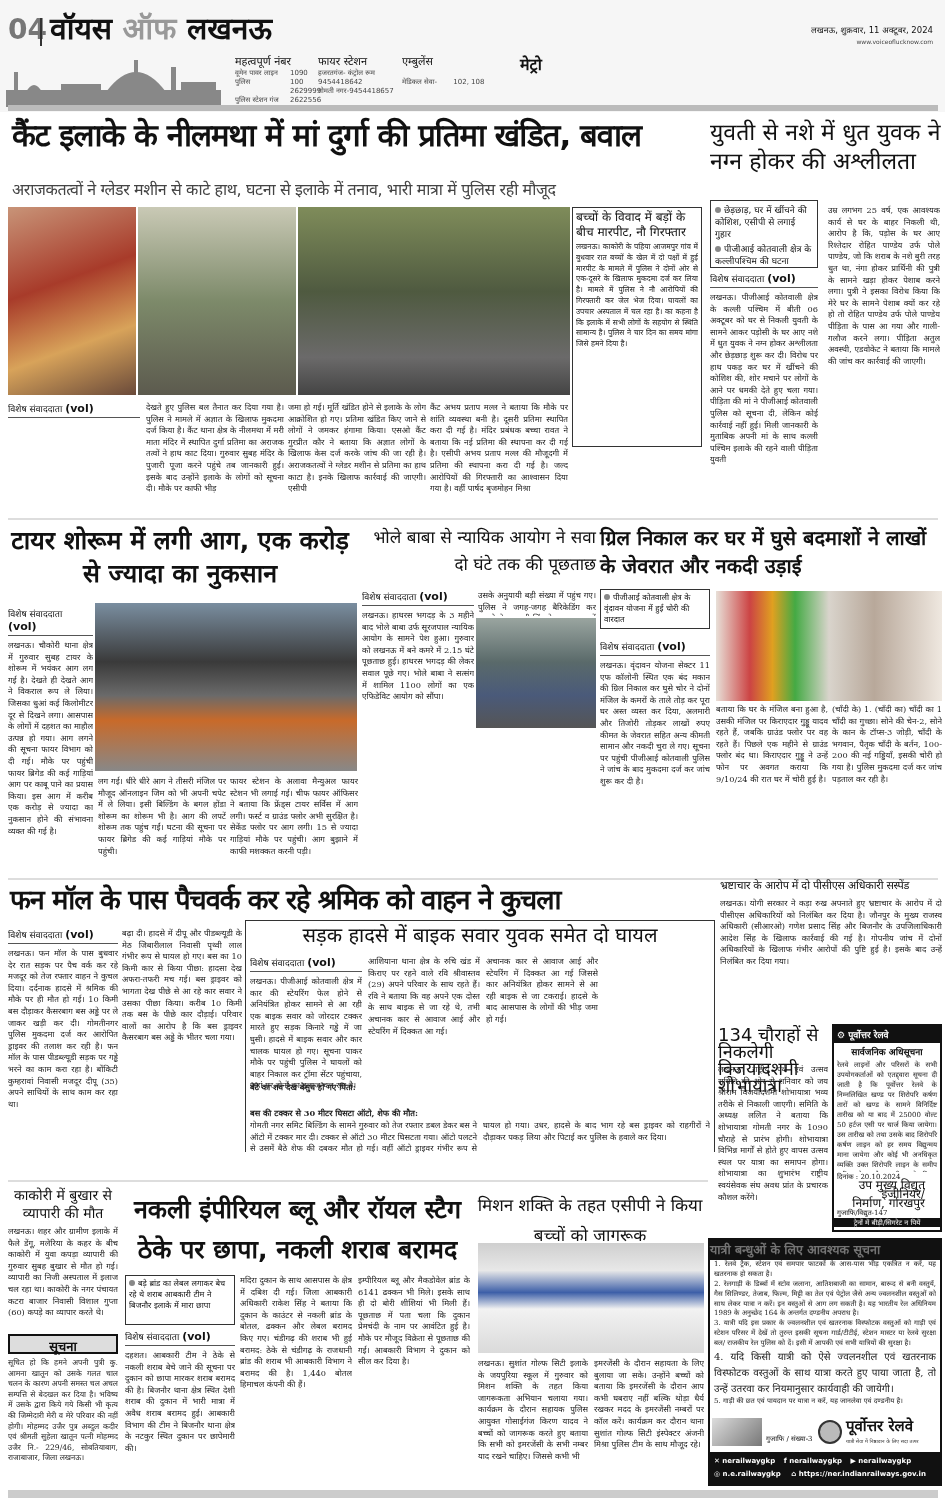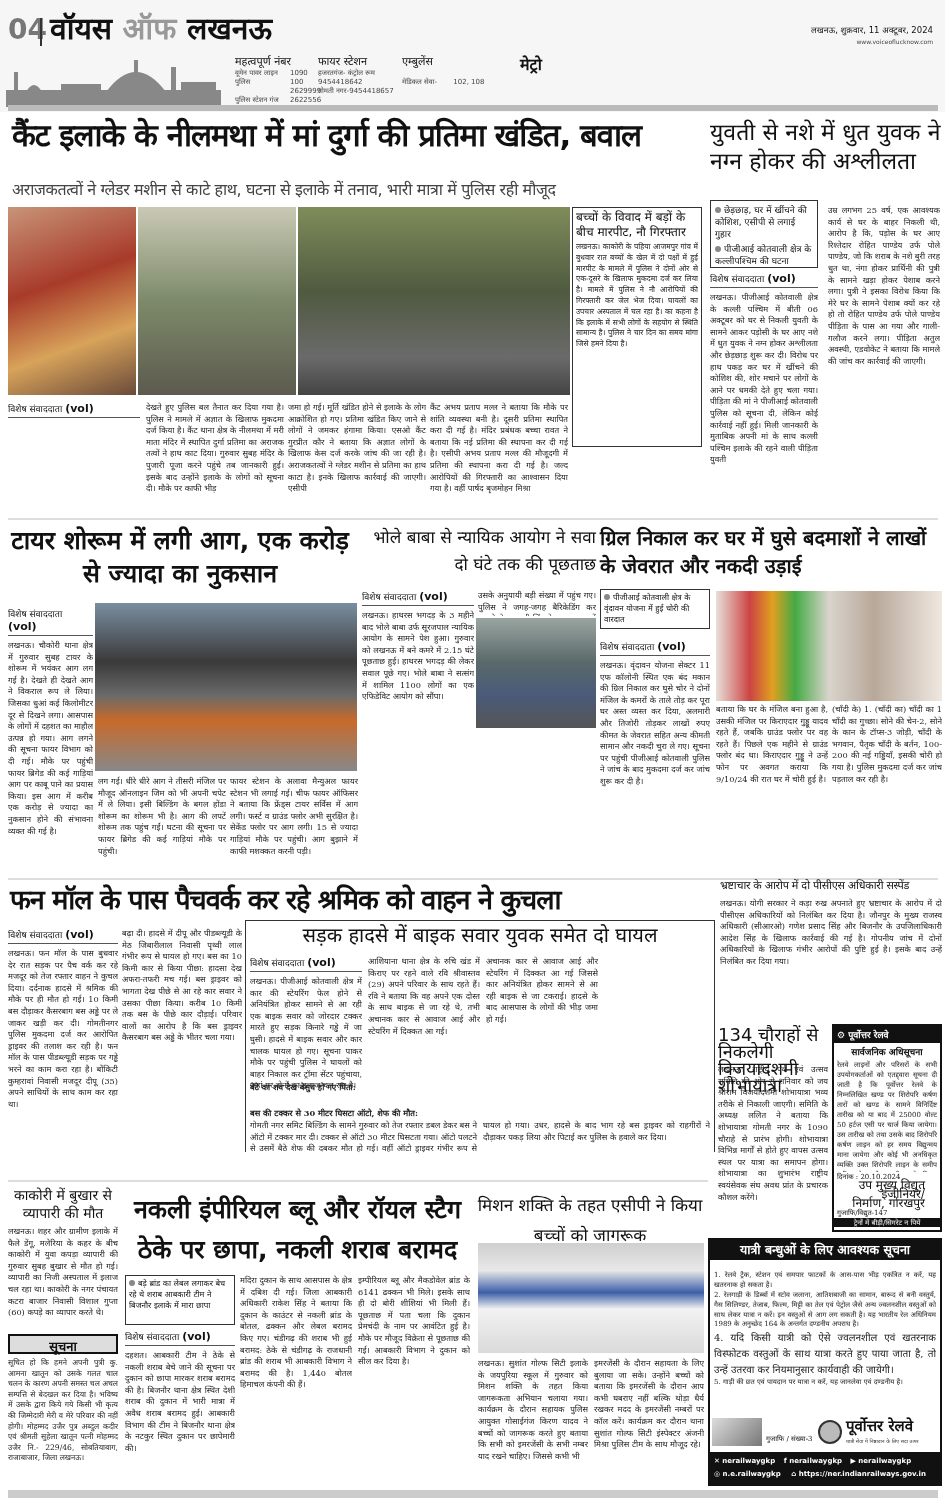--- a/index.html
+++ b/index.html
@@ -188,24 +188,25 @@
 </div>
 <div class="col txt" style="left:240px;top:1275px;width:112px;height:210px">मदिरा दुकान के साथ आसपास के क्षेत्र में दबिश दी गई। जिला आबकारी अधिकारी राकेश सिंह ने बताया कि दुकान के काउंटर से नकली ब्रांड के बोतल, ढक्कन और लेबल बरामद किए गए। चंडीगढ़ की शराब भी हुई बरामद: ठेके से चंडीगढ़ के राजधानी ब्रांड की शराब भी आबकारी विभाग ने बरामद की है। 1,440 बोतल हिमाचल कंपनी की हैं।</div>
 <div class="col txt" style="left:358px;top:1275px;width:112px;height:210px">इम्पीरियल ब्लू और मैकडोवेल ब्रांड के 6141 ढक्कन भी मिले। इसके साथ ही दो बोरी शीशियां भी मिली हैं। पूछताछ में पता चला कि दुकान प्रेमचंदी के नाम पर आवंटित हुई है। मौके पर मौजूद विक्रेता से पूछताछ की गई। आबकारी विभाग ने दुकान को सील कर दिया है।</div>
 
 <div class="abs hd" style="left:475px;top:1190px;width:230px;font-size:17px;font-weight:normal;line-height:30px;text-align:center">मिशन शक्ति के तहत एसीपी ने किया बच्चों को जागरूक</div>
 <div class="abs photo" style="left:478px;top:1243px;width:226px;height:110px;background:linear-gradient(180deg,#cfcfcf,#e8e8e8 25%,#3d5fa8 45%,#f2f2f2 60%,#dadada)"></div>
 <div class="col txt" style="left:478px;top:1358px;width:110px;height:128px">लखनऊ। सुशांत गोल्फ सिटी इलाके के जयपुरिया स्कूल में गुरुवार को मिशन शक्ति के तहत किया जागरूकता अभियान चलाया गया। कार्यक्रम के दौरान सहायक पुलिस आयुक्त गोसाईगंज किरण यादव ने बच्चों को जागरूक करते हुए बताया कि सभी को इमरजेंसी के सभी नम्बर याद रखने चाहिए। जिससे कभी भी</div>
 <div class="col txt" style="left:594px;top:1358px;width:110px;height:128px">इमरजेंसी के दौरान सहायता के लिए बुलाया जा सके। उन्होंने बच्चों को बताया कि इमरजेंसी के दौरान आप कभी घबराए नहीं बल्कि थोड़ा धैर्य रखकर मदद के इमरजेंसी नम्बरों पर कॉल करें। कार्यक्रम कर दौरान थाना सुशांत गोल्फ सिटी इंस्पेक्टर अंजनी मिश्रा पुलिस टीम के साथ मौजूद रहे।</div>
 
 <div class="abs" style="left:708px;top:1238px;width:234px;height:248px;border:2px solid #111">
-  <div class="hd" style="background:#111;color:#ffffff;font-size:12.5px;text-align:center;padding:3px 0">यात्री बन्धुओं के लिए आवश्यक सूचना</div>
-  <div style="padding:11px 4px">
+  <div class="hd" style="background:#111;color:#737373;font-size:12.5px;padding:3px 0">यात्री बन्धुओं के लिए आवश्यक सूचना</div>
+  <div style="padding:0 4px">
     <div class="txt" style="font-size:7px;line-height:9.8px">1. रेलवे ट्रैक, स्टेशन एवं समपार फाटकों के आस-पास भीड़ एकत्रित न करें, यह खतरनाक हो सकता है।</div>
     <div class="txt" style="font-size:7px;line-height:9.8px">2. रेलगाड़ी के डिब्बों में स्टोव जलाना, आतिशबाजी का सामान, बारूद से बनी वस्तुयें, गैस सिलिण्डर, तेजाब, फिल्म, मिट्टी का तेल एवं पेट्रोल जैसे अन्य ज्वलनशील वस्तुओं को साथ लेकर यात्रा न करें। इन वस्तुओं से आग लग सकती है। यह भारतीय रेल अधिनियम 1989 के अनुच्छेद 164 के अन्तर्गत दण्डनीय अपराध है।</div>
+    <div class="txt" style="font-size:7px;line-height:9.8px">3. यात्री यदि इस प्रकार के ज्वलनशील एवं खतरनाक विस्फोटक वस्तुओं को गाड़ी एवं स्टेशन परिसर में देखें तो तुरन्त इसकी सूचना गार्ड/टीटीई, स्टेशन मास्टर या रेलवे सुरक्षा बल/ राजकीय रेल पुलिस को दें। इसी में आपकी एवं सभी यात्रियों की सुरक्षा है।</div>
     <div class="txt" style="font-size:10px;line-height:16px">4. यदि किसी यात्री को ऐसे ज्वलनशील एवं खतरनाक विस्फोटक वस्तुओं के साथ यात्रा करते हुए पाया जाता है, तो उन्हें उतरवा कर नियमानुसार कार्यवाही की जायेगी।</div>
     <div class="txt" style="font-size:7px;line-height:9.8px">5. गाड़ी की छत एवं पायदान पर यात्रा न करें, यह जानलेवा एवं दण्डनीय है।</div>
   </div>
   <div class="abs" style="left:0;top:178px;width:230px;height:30px">
     <div class="abs photo" style="left:2px;top:0;width:50px;height:28px;background:linear-gradient(135deg,#ddd,#777)"></div>
     <div class="abs" style="left:56px;top:16px;font-size:7px">गुजाफि / संख्या-3</div>
     <div class="abs" style="left:108px;top:2px;width:24px;height:24px;border-radius:50%;border:2px solid #333;background:#bbb"></div>
     <div class="abs hd" style="left:136px;top:0;font-size:15px">पूर्वोत्तर रेलवे</div>
     <div class="abs" style="left:136px;top:20px;font-size:5px;color:#333">यात्री सेवा में निष्ठावान के लिए सदा तत्पर</div>
   </div>

